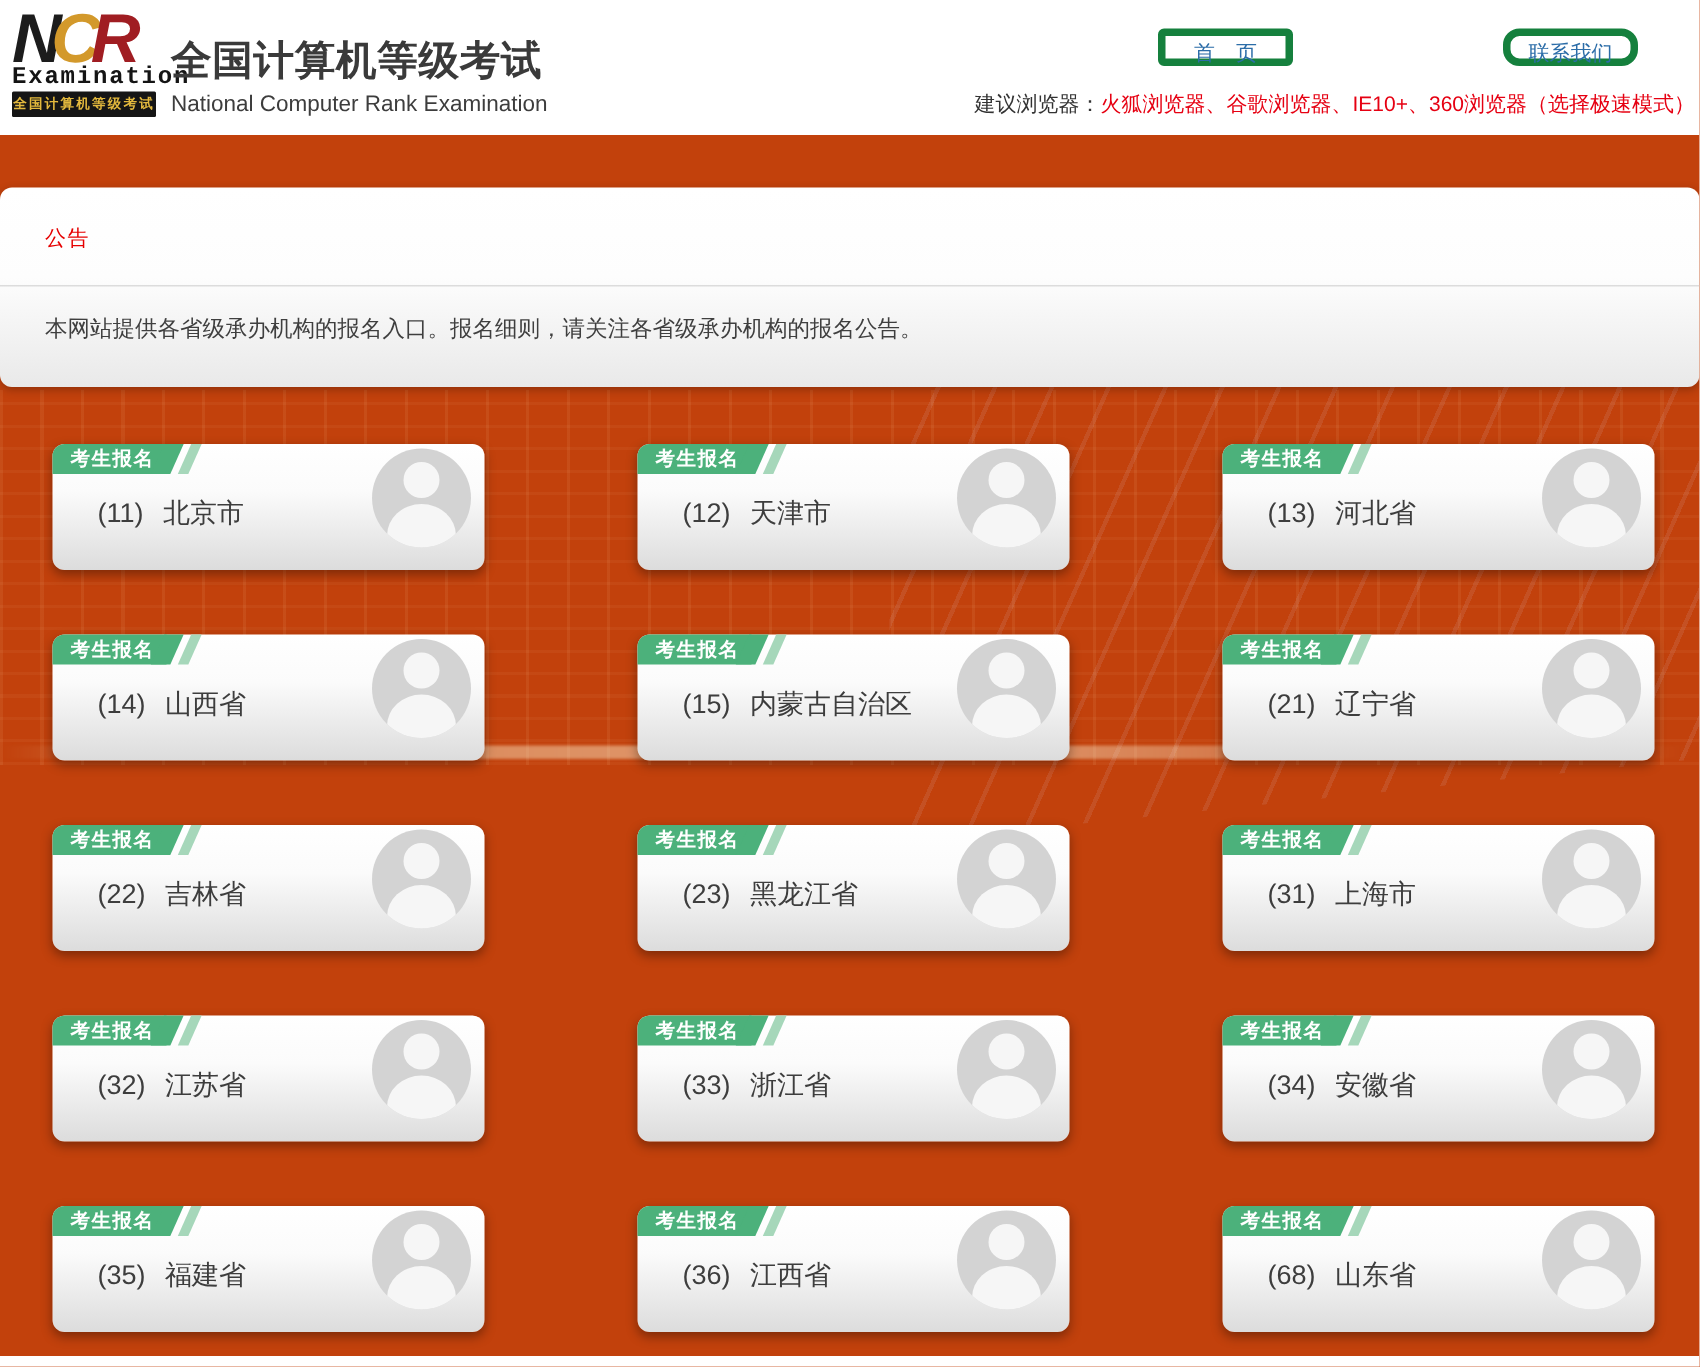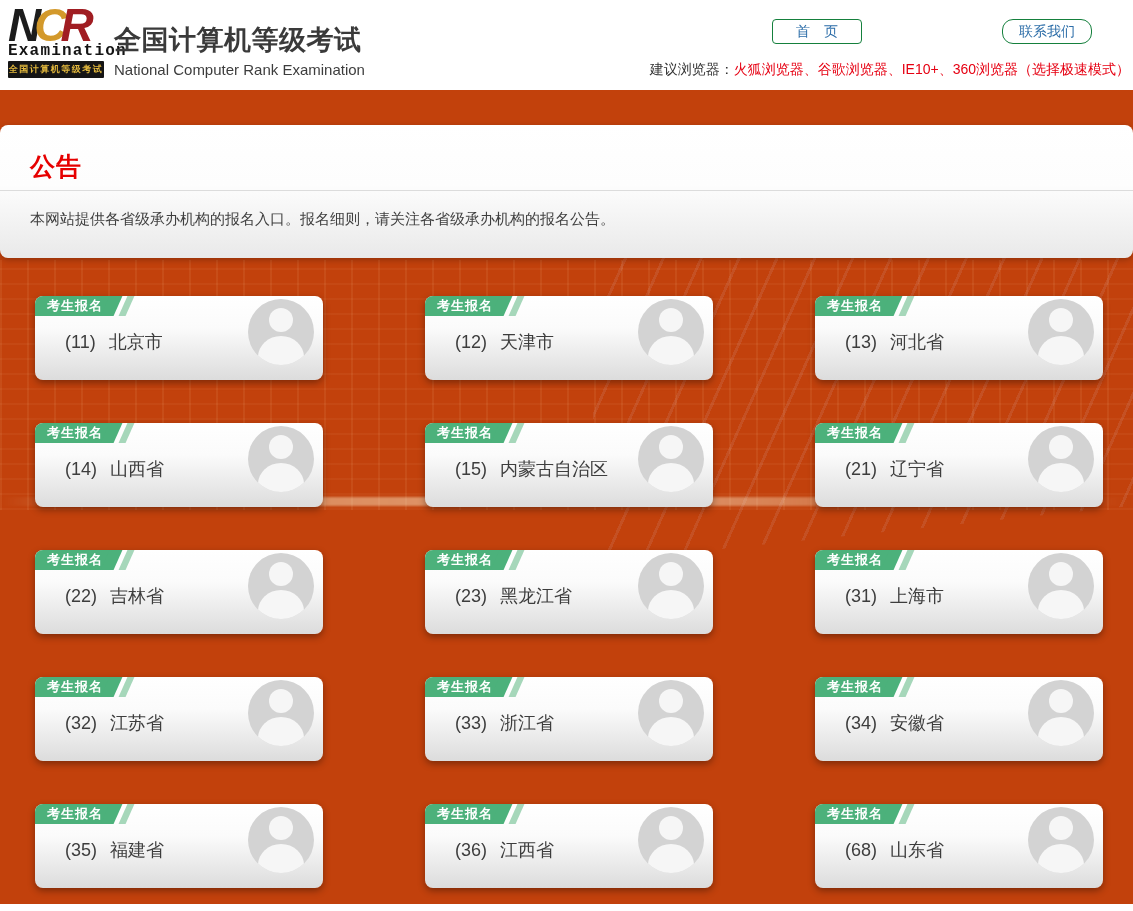--- a/index.html
+++ b/index.html
@@ -12,21 +12,21 @@
   .logo { position:absolute; left:8px; top:6px; width:96px; cursor:pointer; }
   .logo-letters { font-size:46px; line-height:38px; font-weight:bold; font-style:italic; letter-spacing:-7px; white-space:nowrap; }
   .logo-letters .l-n { color:#1c1c1c; }
   .logo-letters .l-c { color:#d3992b; }
   .logo-letters .l-r { color:#a01d22; }
   .logo-exam { font-size:16px; font-weight:bold; color:#141414; letter-spacing:1.2px; margin-top:-2px;font-family:Liberation Mono, monospace; }
   .logo-bar { margin-top:1px; background:#151515; color:#e2b83d; font-size:9px; font-weight:bold; text-align:center; letter-spacing:1.5px; padding:2px 0 2px; border-radius:1px; }
   .title-block { position:absolute; left:114px; top:22px; }
   .site-title { font-size:27px; font-weight:bold; color:#3a3a3a; letter-spacing:0.5px; }
   .site-subtitle { font-size:15px; color:#3d3d3d; margin-top:3px; }
-  .hbtn { position:absolute; top:19px; width:90px; height:25px; line-height:23px; text-align:center; background:#fff; border:1px solid #15803d; border-radius:4px; color:#2c6da8; font-size:14px; cursor:pointer; }
+  .hbtn { position:absolute; top:19px; width:90px; height:25px; line-height:23px; text-align:center; background:#fff; border:5px solid #15803d; border-radius:4px; color:#2c6da8; font-size:14px; cursor:pointer; }
   .hbtn-home { right:271px; }
   .hbtn-contact { right:41px;border-radius:11px; }
   .browser-tip { position:absolute; right:3px; top:61px; font-size:14px; color:#333; white-space:nowrap; }
   .browser-tip .red { color:#e60012;margin-top:26px; }
 
   
   .scene { position:absolute; left:0; top:90px; width:1133px; height:821px; overflow:hidden;
     background:
       radial-gradient(620px 320px at 88% 40%, rgba(70,160,140,0.42), rgba(70,160,140,0) 70%),
       radial-gradient(520px 240px at 16% 52%, rgba(165,125,155,0.22), rgba(165,125,155,0) 70%),
@@ -45,21 +45,21 @@
   .bridge-cables { position:absolute; top:120px; right:-80px; width:620px; height:320px; opacity:0.8;
     background:repeating-linear-gradient(115deg, rgba(215,185,195,0.16) 0 3px, rgba(0,0,0,0) 3px 36px);
     transform:skewY(-6deg); }
   .water-streak { position:absolute; left:0; top:407px; width:100%; height:9px; filter:blur(1px);
     background:linear-gradient(90deg, rgba(255,240,200,0) 0%, rgba(255,240,200,0.40) 15%, rgba(255,246,215,0.50) 55%, rgba(255,240,200,0.15) 88%, rgba(255,240,200,0) 100%); }
 
   
   .announcement { position:absolute; left:0; top:125px; width:1133px; height:133px; border-radius:8px;
     background:linear-gradient(180deg, #ffffff 0%, #fdfdfd 45%, #e9e9e9 100%);
     box-shadow:0 2px 6px rgba(0,0,0,0.25); z-index:3; }
-  .announcement-title { position:absolute; left:30px; top:25px; font-size:25px; font-weight:bold; color:#e60000; letter-spacing:1px; }
+  .announcement-title { position:absolute; left:30px; top:25px; font-size:14px; font-weight:normal; color:#e60000; letter-spacing:1px; }
   .announcement-divider { position:absolute; left:0; top:65px; width:100%; height:1px; background:#dcdcdc; }
   .announcement-body { position:absolute; left:30px; top:85px; font-size:15px; color:#3f3f3f;text-align:right; }
 
   
   .grid { position:absolute; left:35px; top:296px; width:1068px; display:grid;
     grid-template-columns:288px 288px 288px; column-gap:102px; row-gap:43px; z-index:3; }
   .card { position:relative; width:288px; height:84px; border-radius:8px; cursor:pointer;
     background:linear-gradient(180deg, #ffffff 0%, #fbfbfb 38%, #dcdcdc 100%);
     box-shadow:0 3px 7px rgba(0,0,0,0.35); }
   .ribbon { position:absolute; top:0; left:0; height:20px; z-index:2;text-align:right; }

